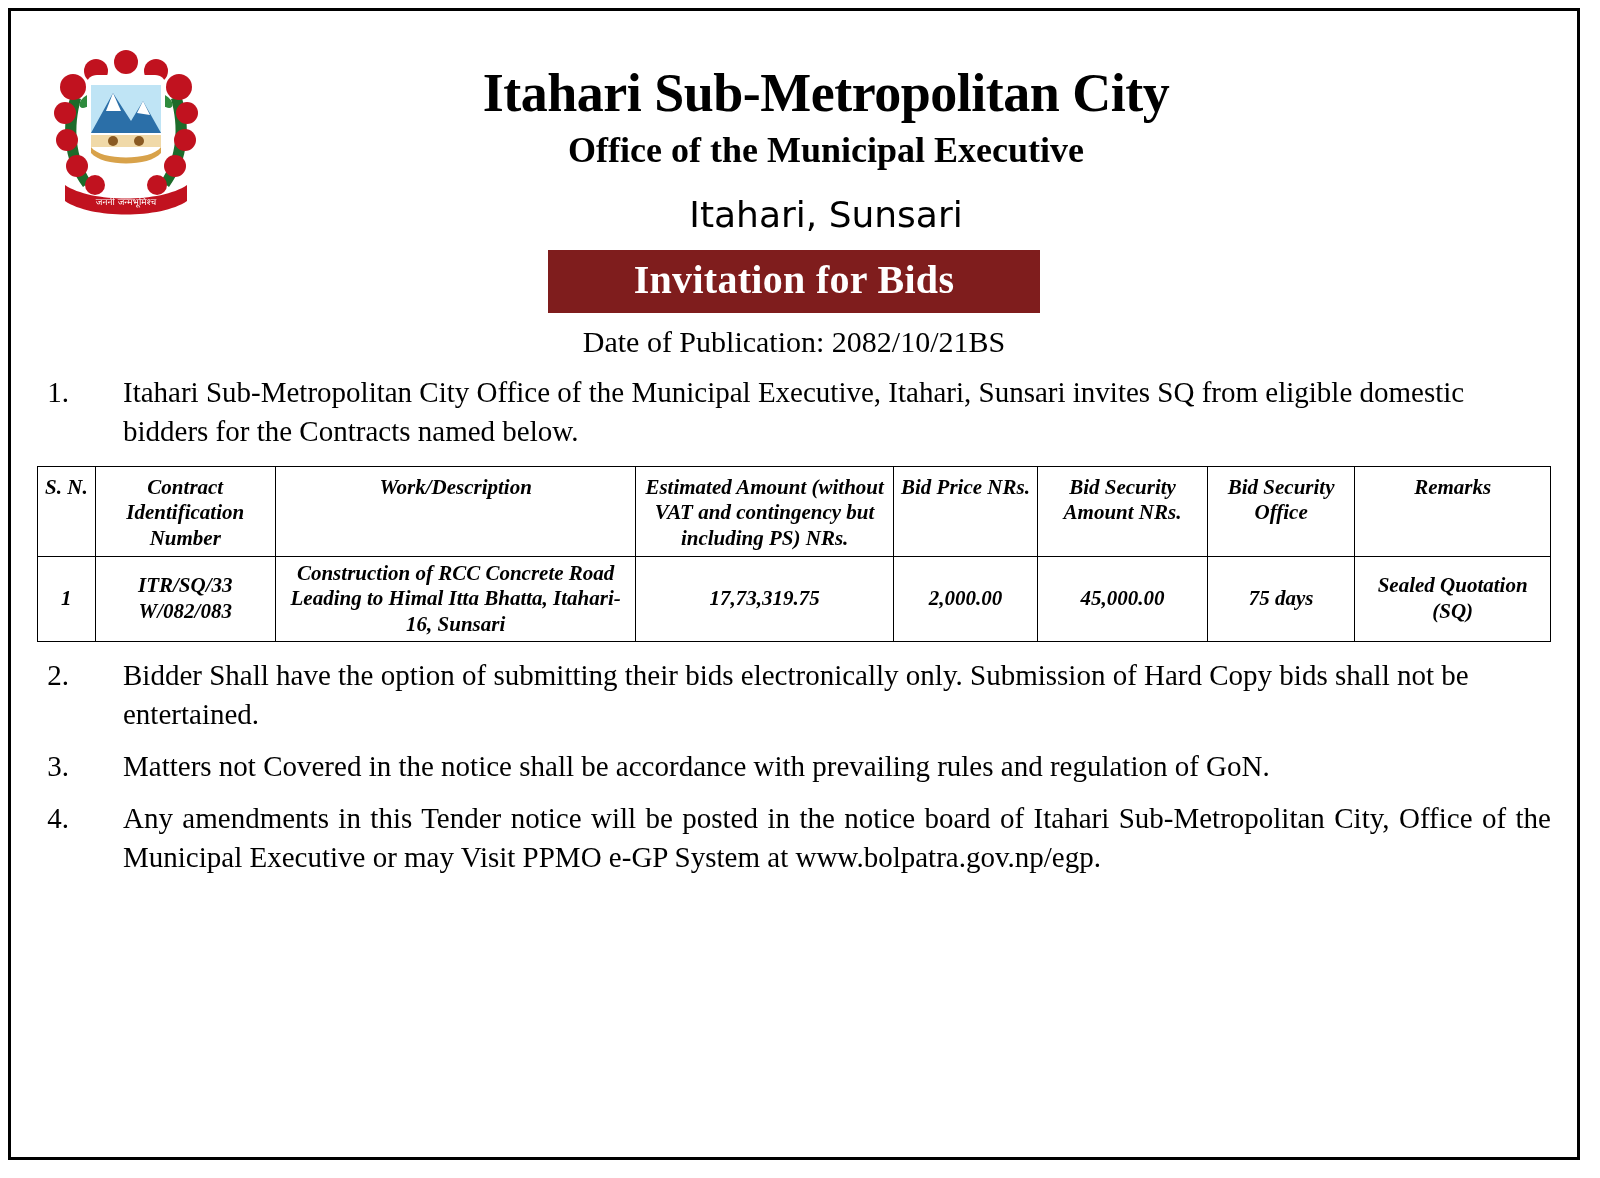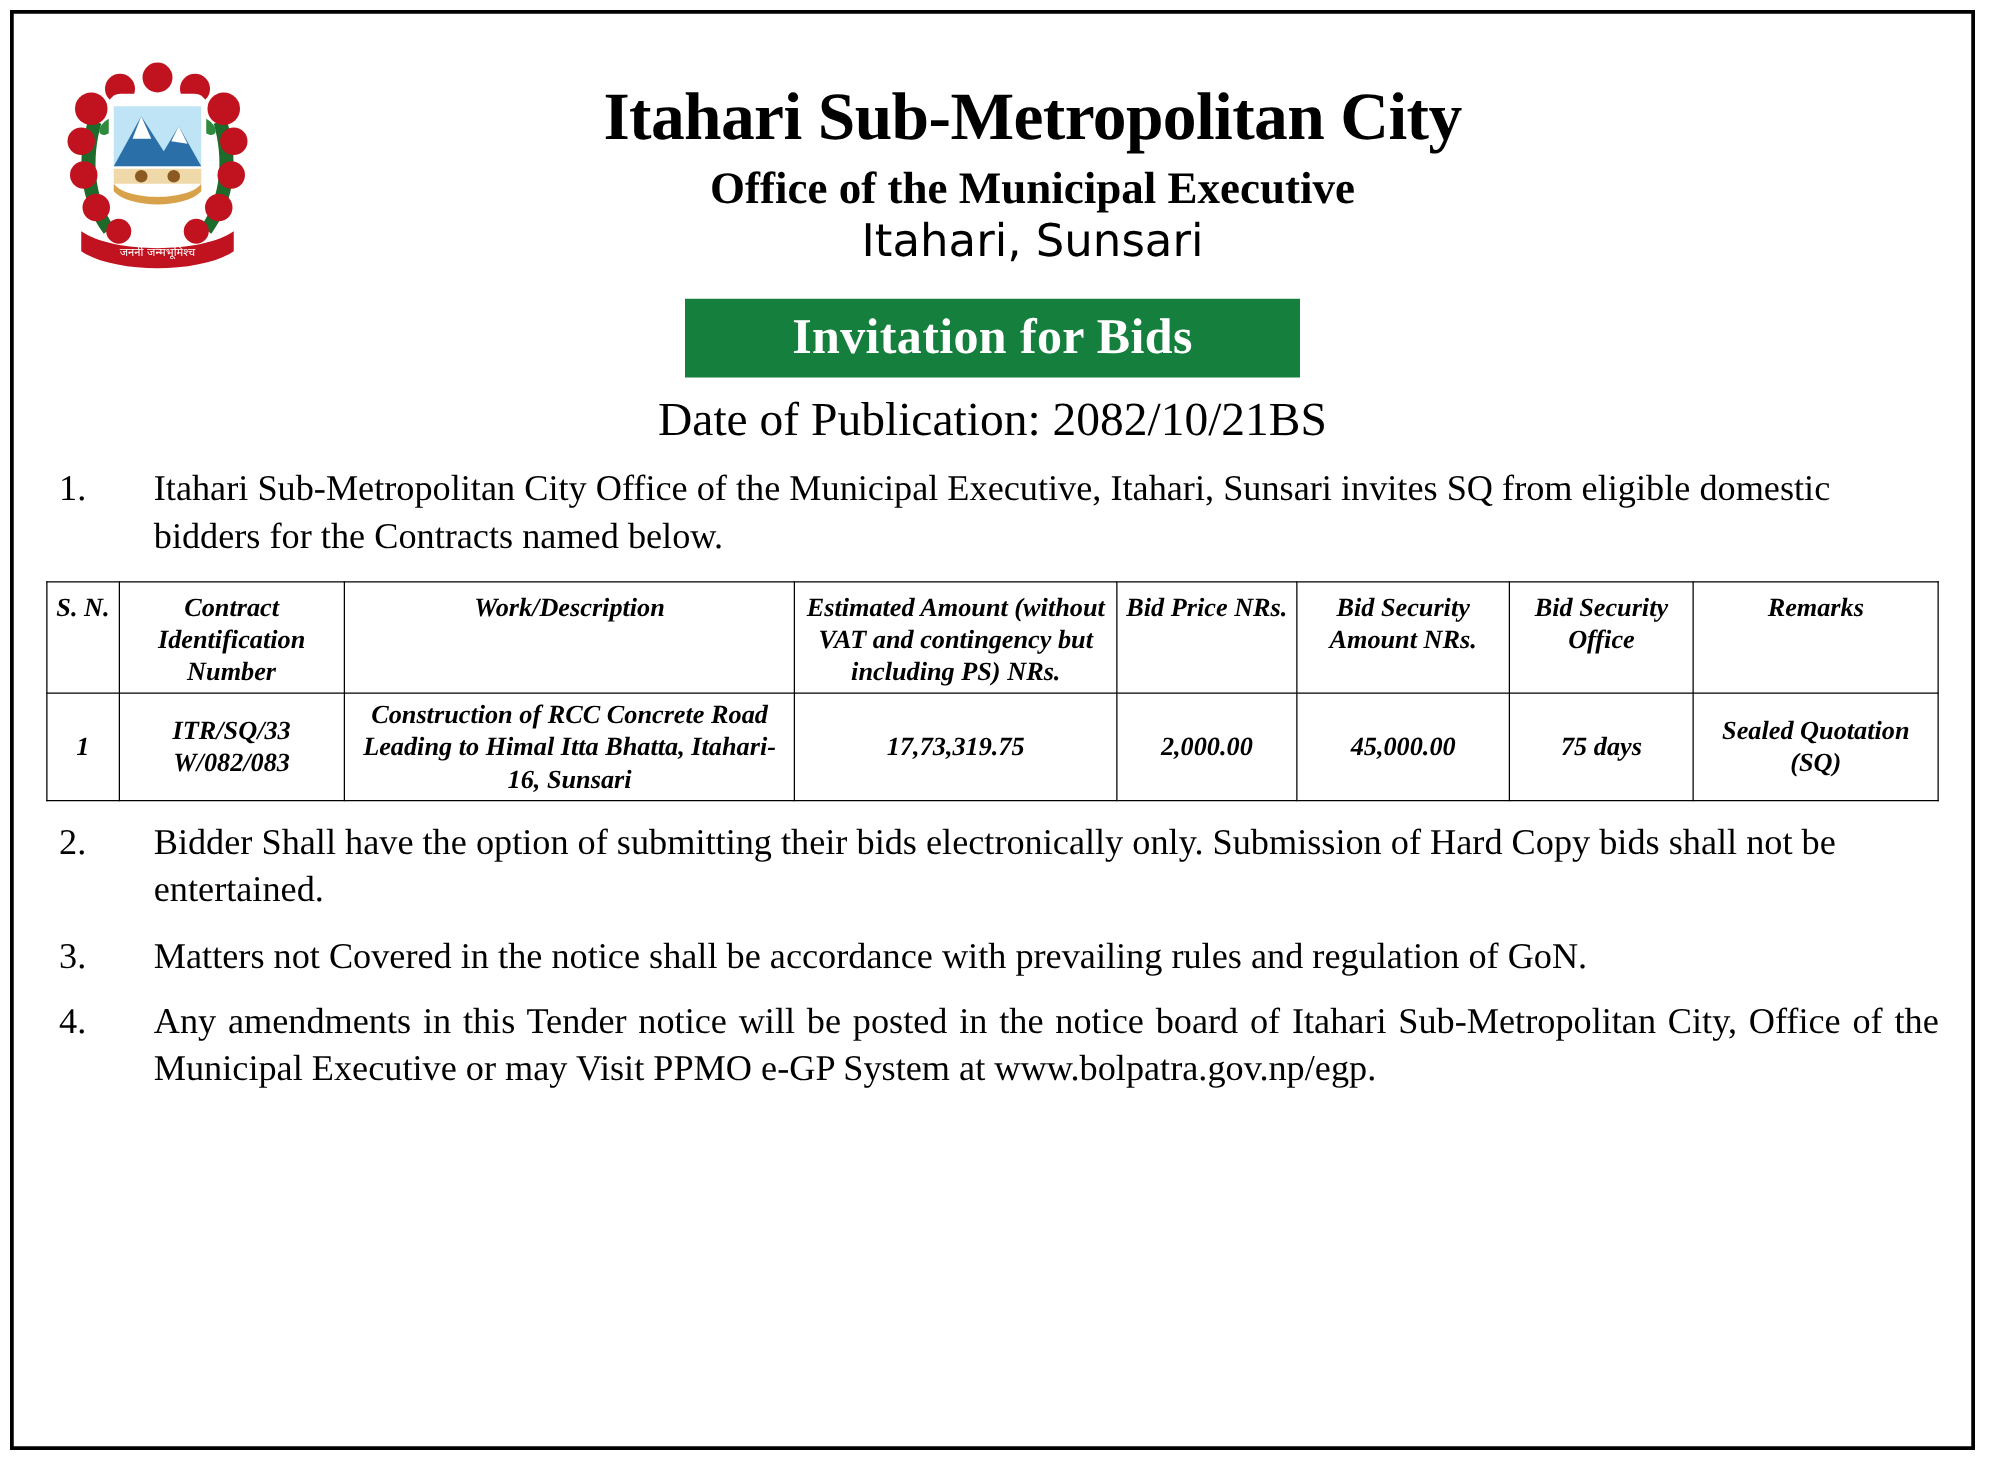--- a/index.html
+++ b/index.html
@@ -59,42 +59,42 @@
   .org-sub {
     font-size: 36px;
     font-weight: bold;
     line-height: 1.15;
     margin-top: 8px;
   }
   .org-place {
     font-size: 36px;
     font-weight: normal;
     line-height: 1.2;
-    margin-top: 1px;
+    margin-top: 22px;
     font-family: "DejaVu Sans", sans-serif;
     font-weight: 400;
   }
 
   
   .title-band-wrap {
     text-align: center;
     margin-top: 14px;
   }
   .title-band {
     display: inline-block;
-    background: #15803d;
+    background: #7f1d1d;
     color: #fff;
     font-size: 40px;
     font-weight: bold;
     padding: 6px 86px 10px 86px;
     letter-spacing: 0.3px;
   }
   .pub-date {
     text-align: center;
-    font-size: 38px;
+    font-size: 30px;
     margin-top: 12px;
     font-family: "Liberation Serif", serif;
   }
 
   
   .para {
     display: flex;
     font-size: 29px;
     line-height: 1.32;
     margin-top: 14px;

